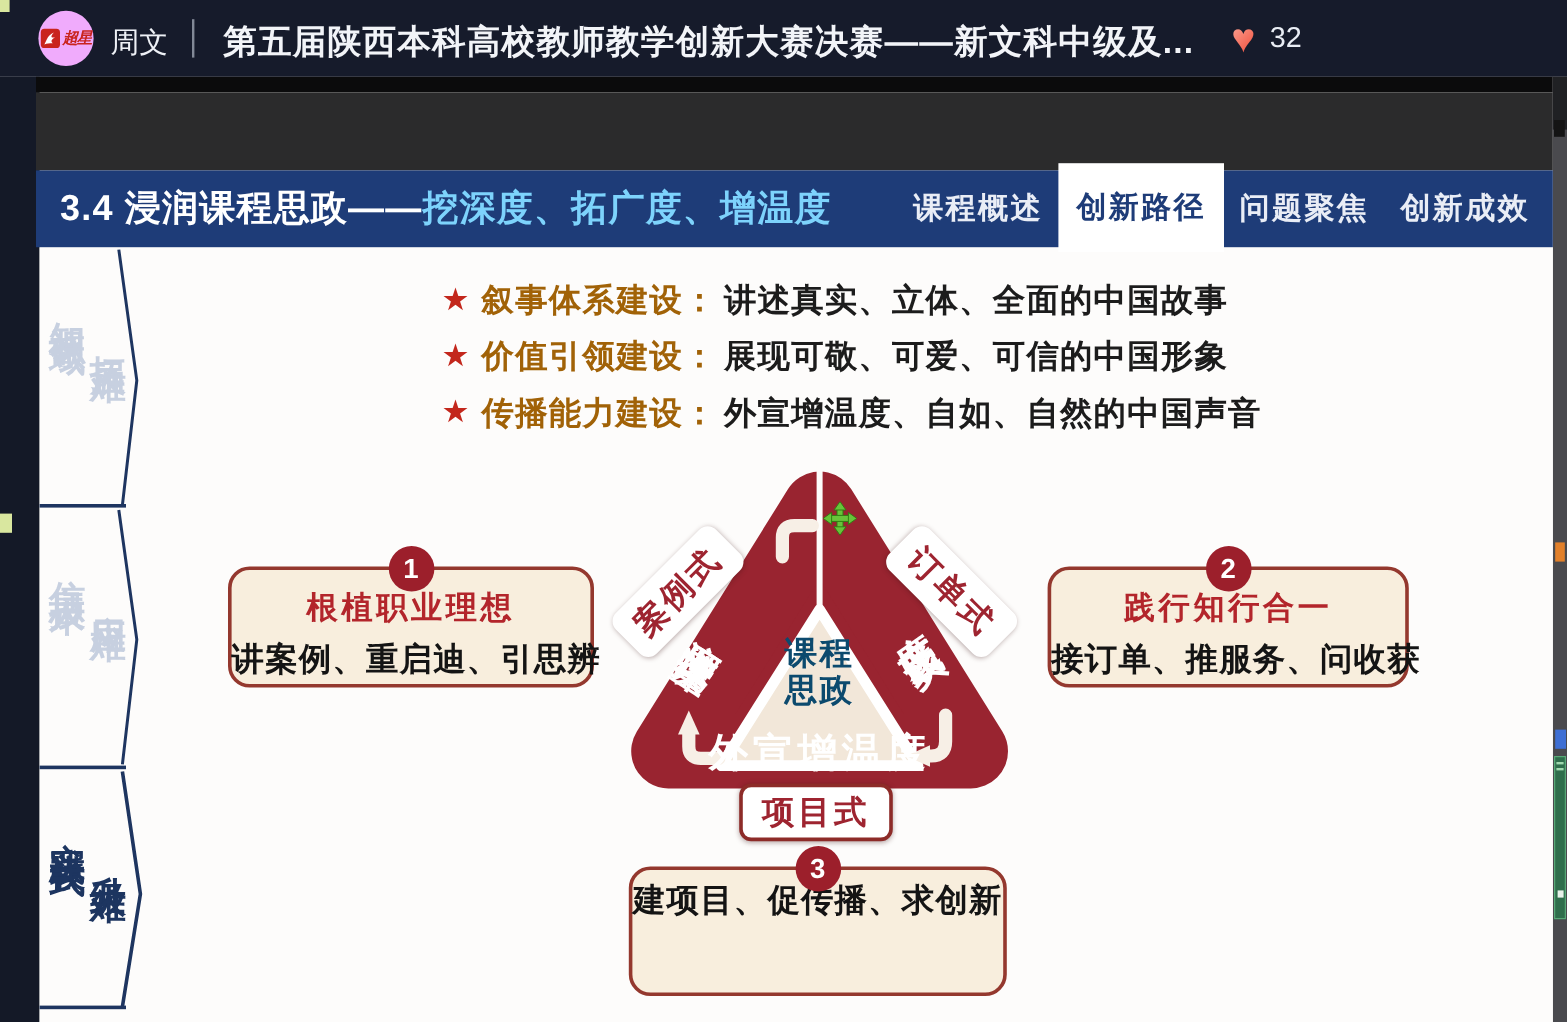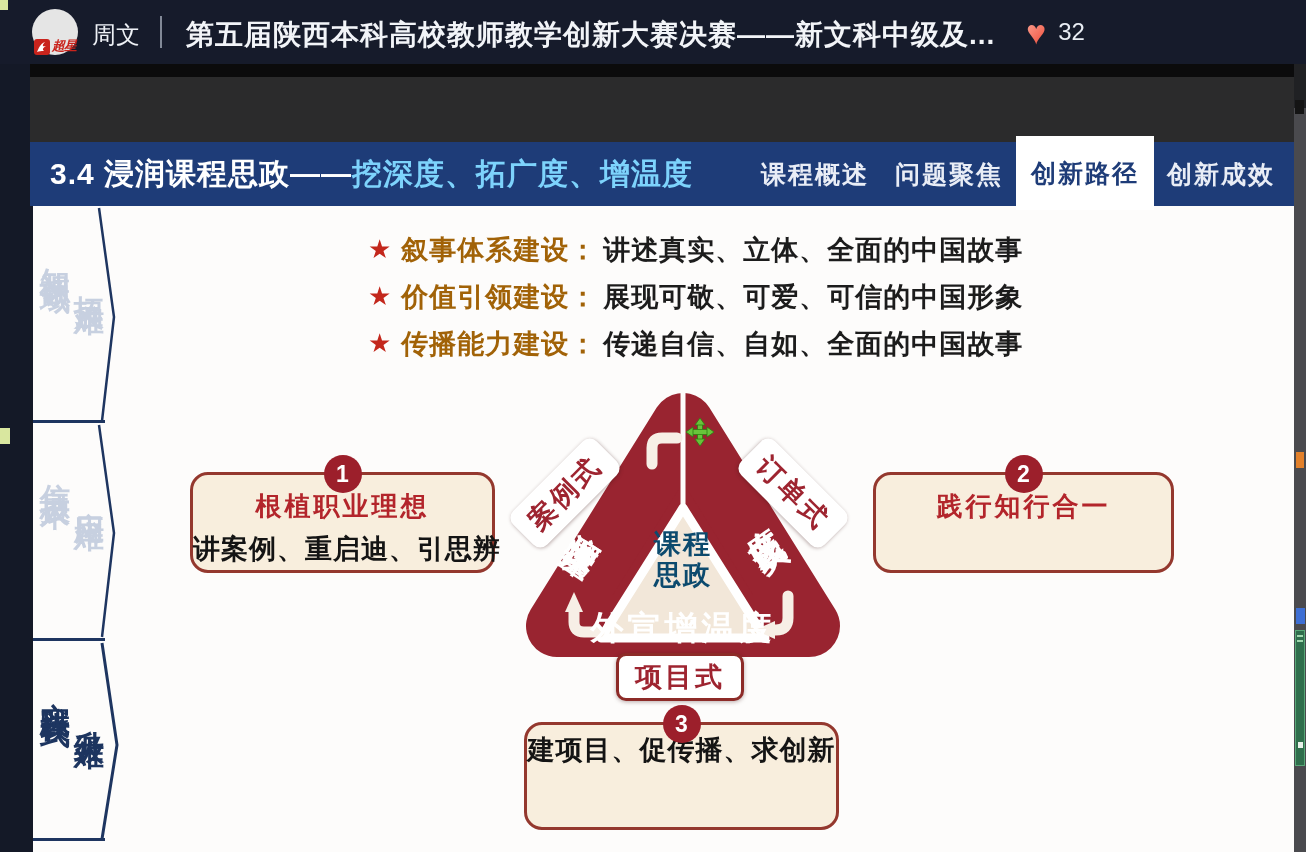--- a/index.html
+++ b/index.html
@@ -4,21 +4,21 @@
 <style>
   html,body{margin:0;padding:0;}
   body{
     width:1306px;height:852px;position:relative;overflow:hidden;
     background:#fdfdfd;
     font-family:"Liberation Sans","DejaVu Sans",sans-serif;
   }
   
   .topbar{position:absolute;left:0;top:0;width:1306px;height:64px;background:#161b2b;}
   .logo-circle{position:absolute;left:32px;top:9px;width:46px;height:46px;border-radius:50%;
-    background:#e5e5e5;display:flex;align-items:flex-end;justify-content:center;gap:2px;}
+    background:#f0abfc;display:flex;align-items:center;justify-content:center;gap:2px;}
   .logo-sq{width:16px;height:16px;border-radius:3px;background:#c9241d;position:relative;overflow:hidden;flex:0 0 auto;}
   .logo-sq svg{position:absolute;left:0;top:0;}
   .logo-text{color:#c9241d;font-size:13px;font-weight:bold;font-style:italic;
     font-family:"Liberation Serif","DejaVu Serif",serif;letter-spacing:-1px;}
   .username{position:absolute;left:92px;top:19px;color:#eef1f6;font-size:24px;}
   .tb-divider{position:absolute;left:160px;top:16px;width:2px;height:32px;background:rgba(220,228,240,.55);}
   .stream-title{position:absolute;left:186px;top:16px;color:#f2f4f8;font-size:28px;font-weight:bold;
     white-space:nowrap;letter-spacing:1px;}
   .likes{position:absolute;left:1026px;top:12px;display:flex;align-items:center;gap:12px;}
   .heart-icon{font-size:34px;line-height:40px;
@@ -120,22 +120,22 @@
 </div>
 
 <div class="slide"></div>
 
 <div class="slide-header">
   <div class="slide-title">
     <span>3.4 浸润课程思政——</span><span class="yellow">挖深度、拓广度、增温度</span>
   </div>
   <nav class="tabs">
     <div class="tab">课程概述</div>
+    <div class="tab active">创新路径</div>
     <div class="tab">问题聚焦</div>
-    <div class="tab active">创新路径</div>
     <div class="tab">创新成效</div>
   </nav>
 </div>
 
 <span class="sb-text sb-dim" style="left:40px;top:244px;">知识领域</span>
 <span class="sb-text sb-dim" style="left:74px;top:272px;">拓展难</span>
 <svg class="sb-svg" style="top:206px;" width="100" height="216">
   <polyline points="66,2 81,111 69,215" fill="none" stroke="#1e3560" stroke-width="2.5"></polyline>
 </svg>
 <div class="sb-divider" style="top:420px;"></div>
@@ -161,21 +161,21 @@
     <span class="bullet-text">讲述真实、立体、全面的中国故事</span>
   </div>
   <div class="bullet-row">
     <span class="bullet-star">★</span>
     <span class="bullet-label">价值引领建设：</span>
     <span class="bullet-text">展现可敬、可爱、可信的中国形象</span>
   </div>
   <div class="bullet-row">
     <span class="bullet-star">★</span>
     <span class="bullet-label">传播能力建设：</span>
-    <span class="bullet-text">传递自信、自如、全面的中国故事</span>
+    <span class="bullet-text">外宣增温度、自如、自然的中国声音</span>
   </div>
 </div>
 
 <svg class="diagram-svg" width="376" height="334" viewBox="0 0 376 334">
 
   <path d="M188 46 L62 248 L314 248 Z" fill="#992430" stroke="#992430" stroke-width="62" stroke-linejoin="round"></path>
 
   <rect x="185.5" y="6" width="5" height="128" fill="#fdfcfb"></rect>
 
   <path d="M188 130 L106 260 L270 260 Z" fill="#f2e7d9" stroke="#ffffff" stroke-width="9" stroke-linejoin="round"></path>
@@ -212,20 +212,21 @@
 </svg>
 
 <div class="callout" style="left:190px;top:472px;width:305px;height:101px;">
   <div class="num">1</div>
   <div class="c-title">根植职业理想</div>
   <div class="c-text">讲案例、重启迪、引思辨</div>
 </div>
 <div class="callout" style="left:873px;top:472px;width:301px;height:101px;">
   <div class="num">2</div>
   <div class="c-title">践行知行合一</div>
+  <div class="c-text">接订单、推服务、问收获</div>
 </div>
 <div class="callout" style="left:524px;top:722px;width:315px;height:108px;">
   <div class="num">3</div>
   <div class="c-text">建项目、促传播、求创新</div>
 </div>
 
 <div class="green-mark" style="left:0;top:0;width:8px;height:10px;"></div>
 <div class="green-mark" style="left:0;top:428px;width:10px;height:16px;"></div>
 
 </body></html>

